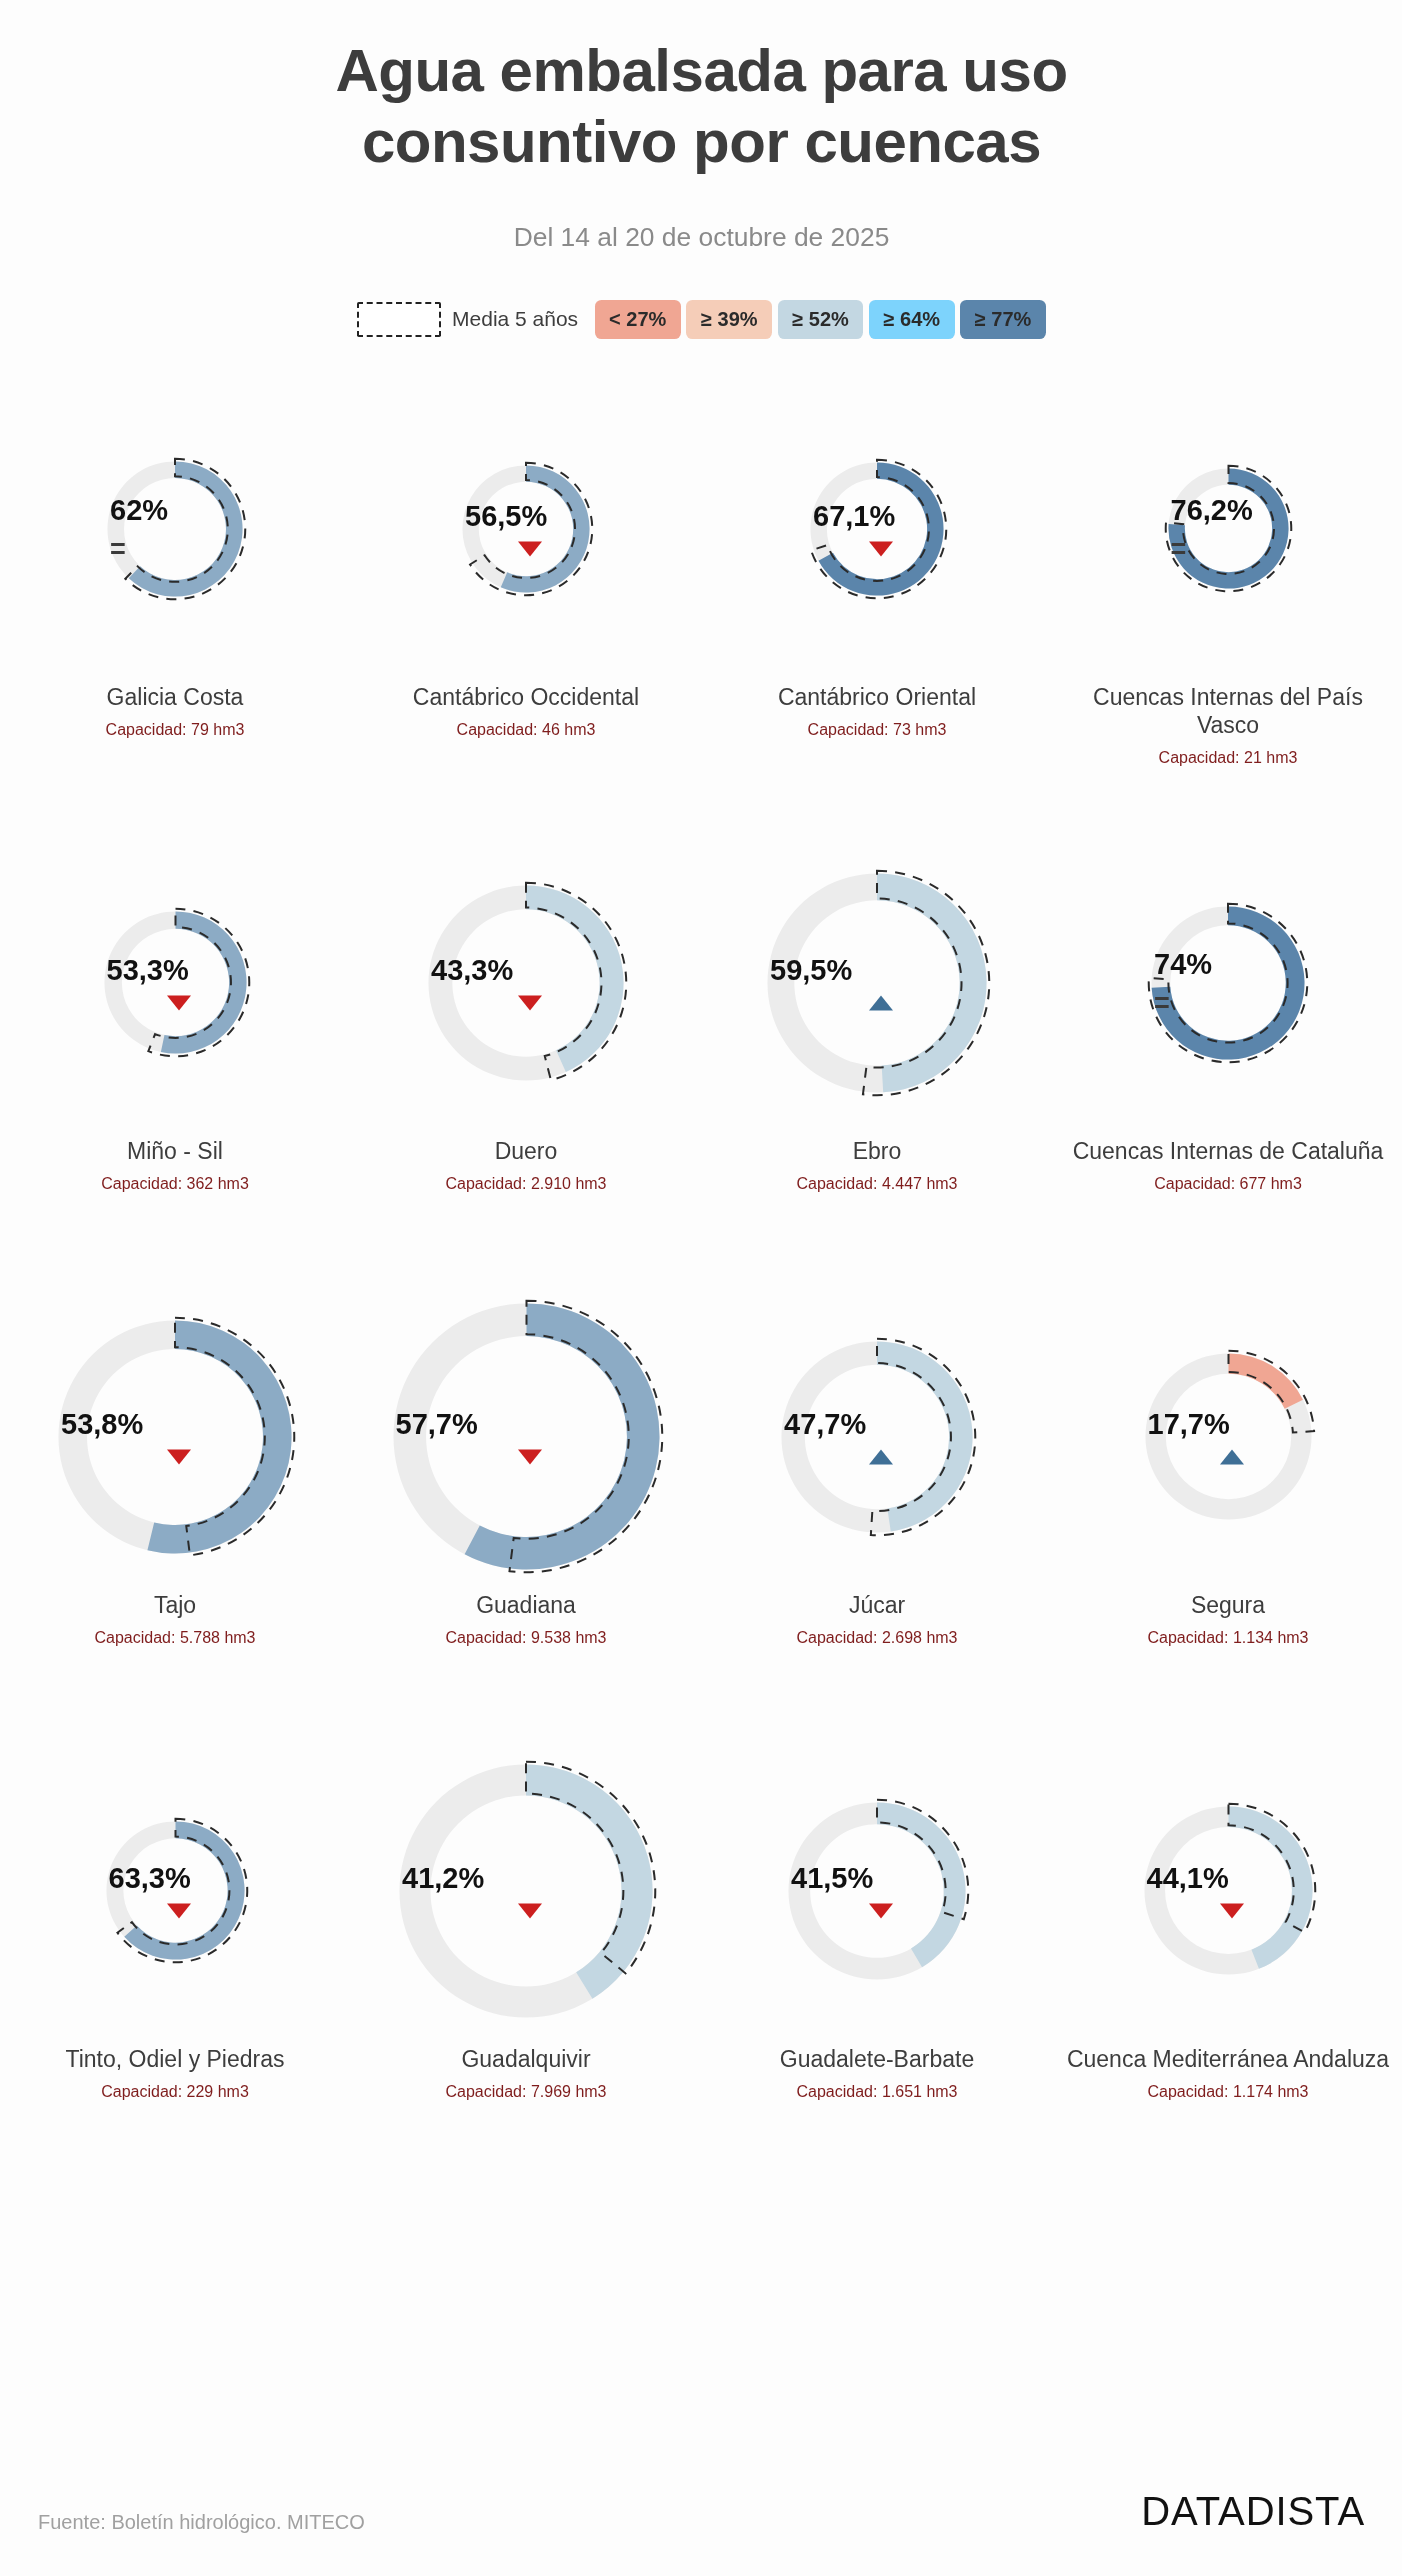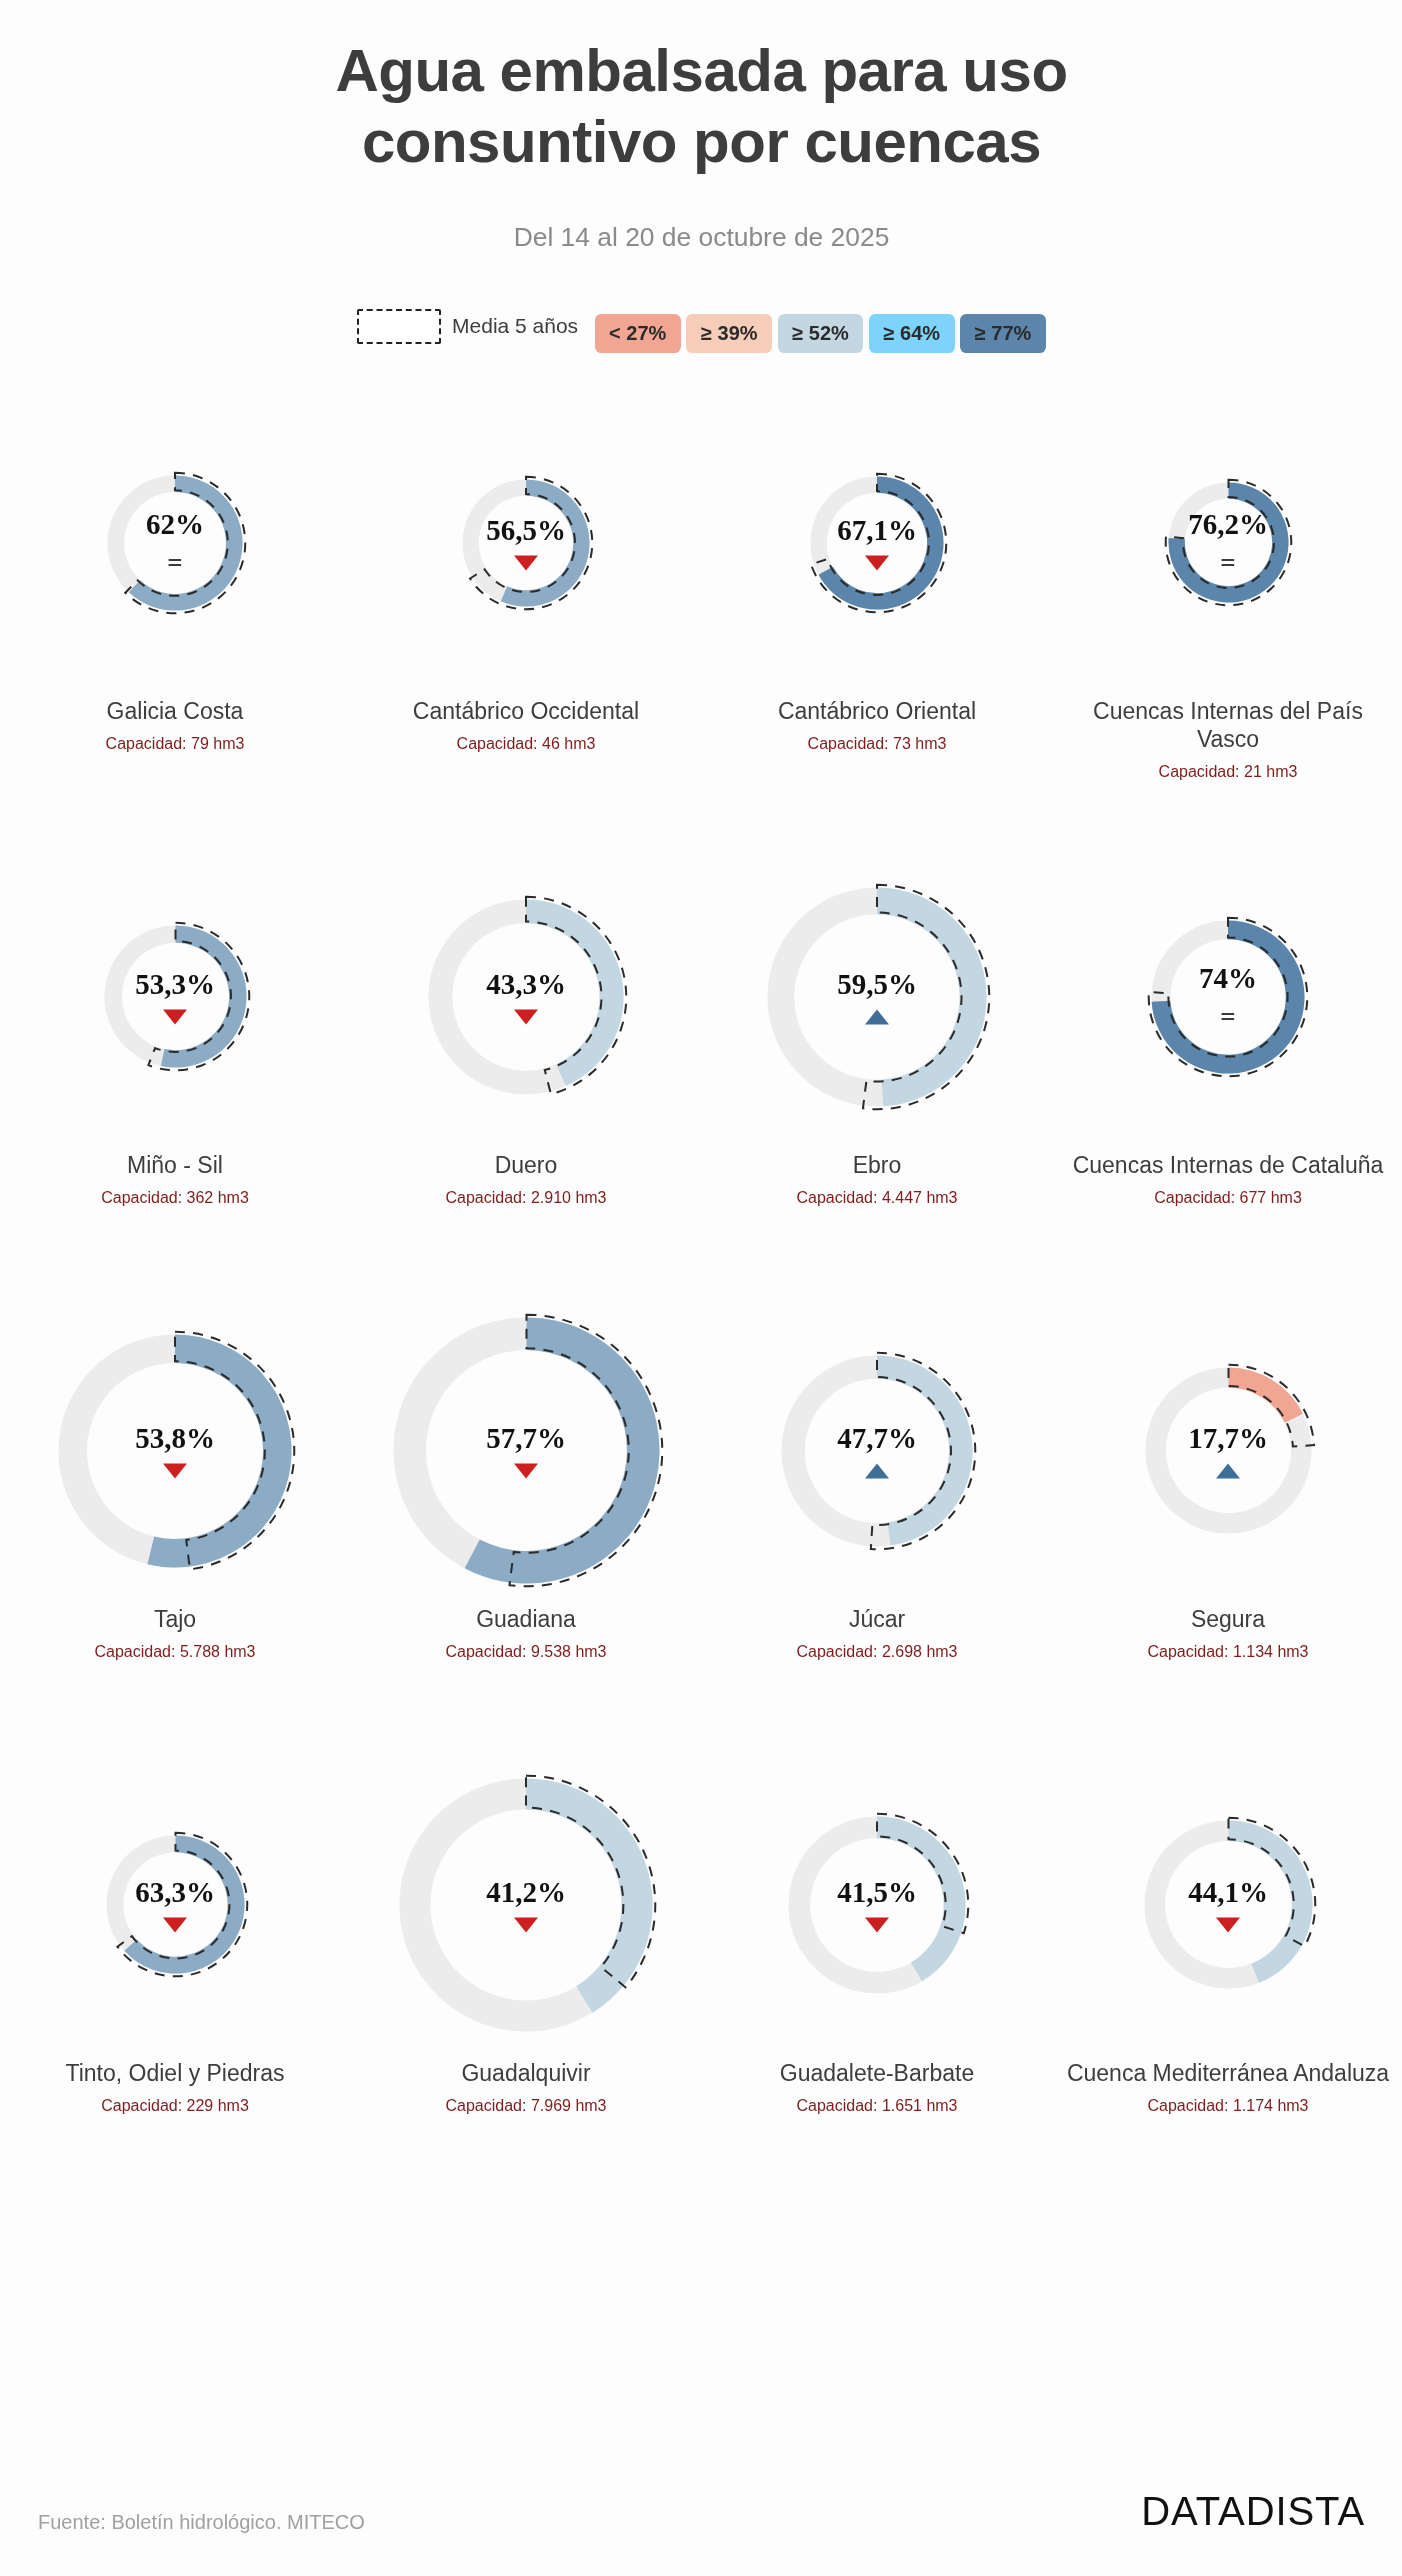--- a/index.html
+++ b/index.html
@@ -85,26 +85,24 @@
     width: 100%;
     display: flex;
     align-items: center;
     justify-content: center;
     position: relative;
   }
   .donut-wrap { position: relative; }
   .donut-wrap svg { display: block; overflow: visible; }
   .center-label {
     position: absolute;
-    left: 0; right: 0;
+    left: 8px; right: 0;
     top: 50%;
     transform: translateY(-50%);
-    text-align: center;
     pointer-events: none;
-    font-family: Liberation Serif, serif;
   }
   .pct {
     font-size: 29px;
     font-weight: 700;
     color: #111;
     display: block;
     line-height: 1;
   }
   .trend {
     display: block;
@@ -166,21 +164,21 @@
     <h1 class="title">
       <span>Agua embalsada para uso</span><br>
       <span>consuntivo por cuencas</span>
     </h1>
     <div class="subtitle">Del 14 al 20 de octubre de 2025</div>
   </div>
 
   <div class="legend">
     <div class="legend-mean-box"></div>
     <div class="legend-mean-label">Media 5 años</div>
-    <div id="legend-chips" style="display:flex;align-items:center;margin-top:14px;">
+    <div id="legend-chips" style="display:flex;align-items:center;">
         <div class="legend-chip" style="background: rgb(240, 166, 147);">&lt; 27%</div>
         <div class="legend-chip" style="background: rgb(245, 205, 184);">≥ 39%</div>
         <div class="legend-chip" style="background: rgb(195, 215, 226);">≥ 52%</div>
         <div class="legend-chip" style="background: #7dd3fc;">≥ 64%</div>
         <div class="legend-chip" style="background: rgb(91, 133, 171);">≥ 77%</div>
       </div>
   </div>
 
   <div class="grid" id="grid">
       <div class="cell">

